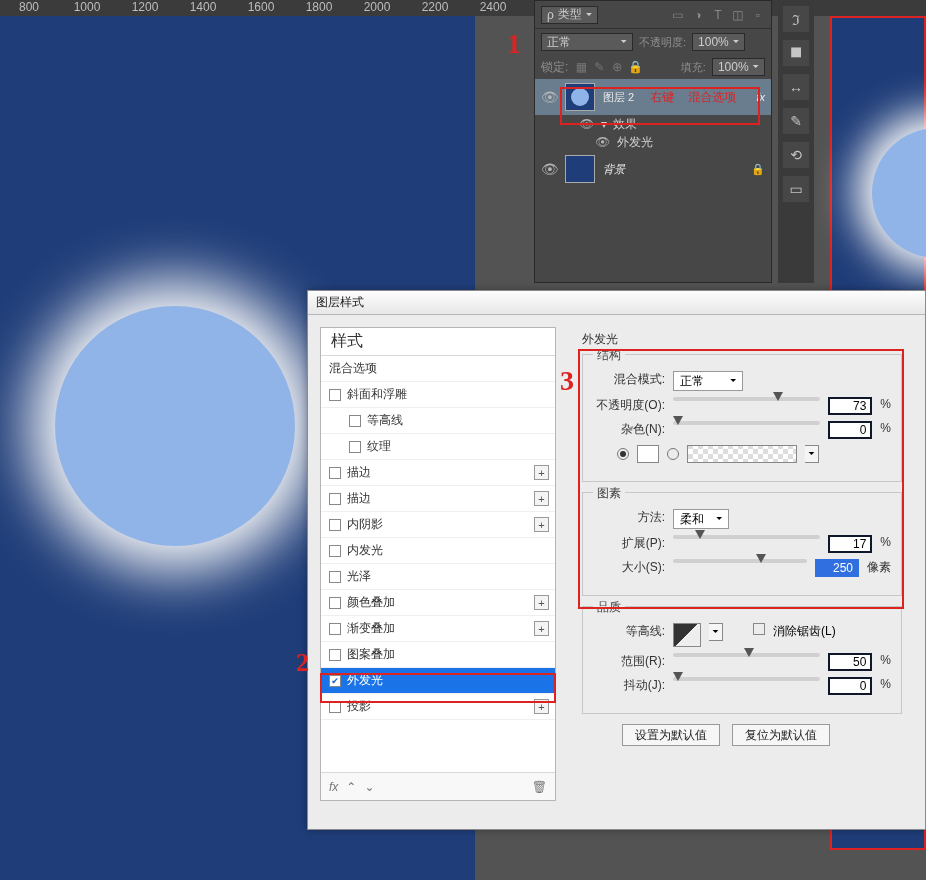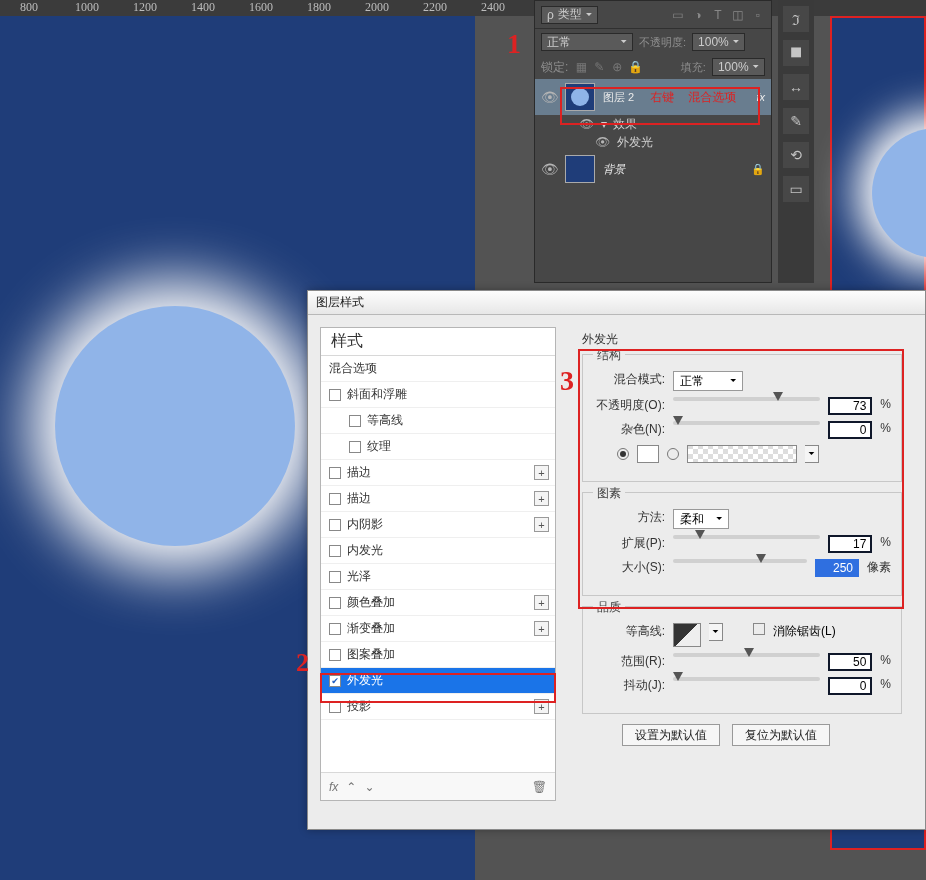--- a/index.html
+++ b/index.html
@@ -1,20 +1,20 @@
 <!DOCTYPE html>
 <html><head>
 <meta charset="utf-8">
 <style>
   * { box-sizing: border-box; margin: 0; padding: 0; font-family: "Microsoft YaHei", Arial, sans-serif; font-size: 12px; }
   body { width: 926px; height: 880px; background: #535353; position: relative; overflow: hidden; }
 
   
   .ruler { position: absolute; top: 0; left: 0; width: 926px; height: 16px; background: #3b3b3b; color: #bdbdbd; font-size: 9px; display: flex; }
-  .ruler span { width: 58px; text-align: center; position:relative;font-family:Liberation Serif, serif; }
+  .ruler span { width: 58px; text-align: center; position:relative; }
 
   .canvas { position: absolute; top: 16px; left: 0; width: 475px; height: 864px; background: #1f3d79; }
   .glow-circle { position: absolute; top: 265px; left: 30px; width: 290px; height: 290px; background: #fff; border-radius: 50%; filter: blur(30px); }
   .blue-circle { position: absolute; top: 290px; left: 55px; width: 240px; height: 240px; background: #90b4e8; border-radius: 50%; }
 
   
   .layers-panel { position: absolute; top: 0; left: 534px; width: 238px; height: 283px; background: #474747; border: 1px solid #2a2a2a; }
   .lp-row1 { height: 28px; display: flex; align-items: center; padding: 0 6px; gap: 6px; border-bottom: 1px solid #303030;}
   .lp-dd { height: 18px; background: #5a5a5a; color: #ccc; border: 1px solid #2a2a2a; display: flex; align-items: center; padding: 0 5px; gap: 4px; font-size:11px;}
   .lp-dd .chev { font-size: 8px; color:#ccc;}

